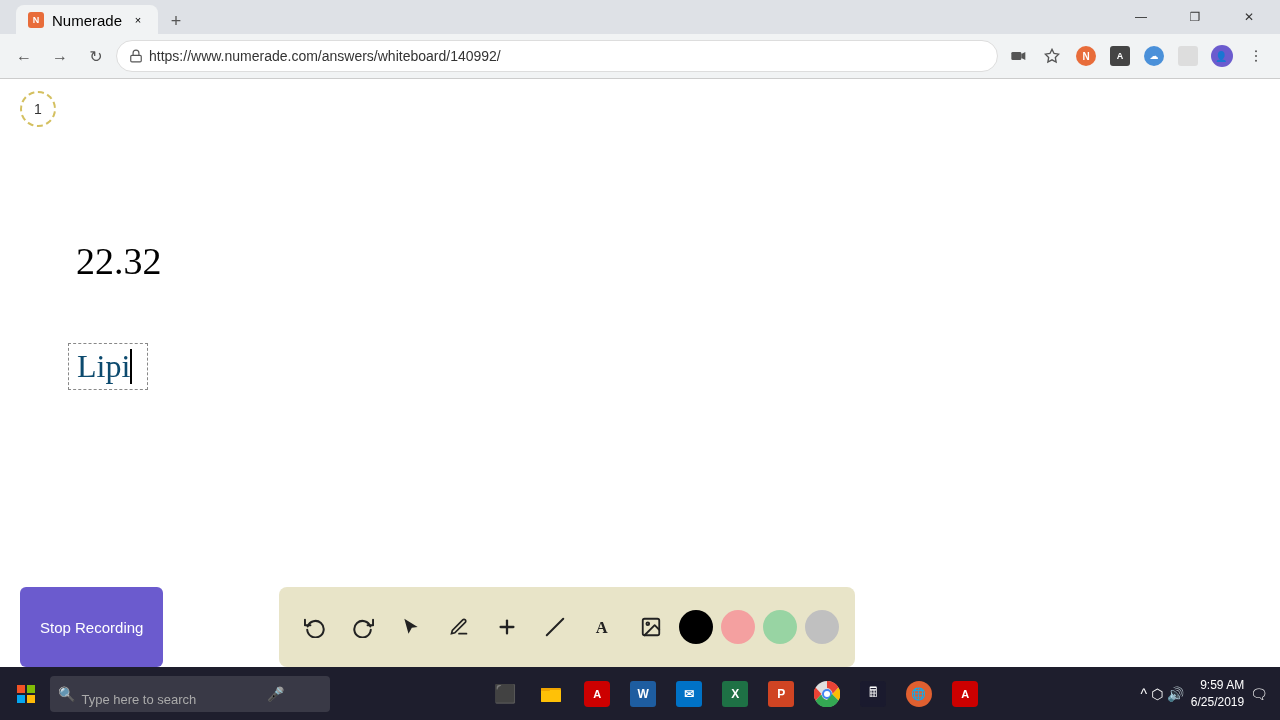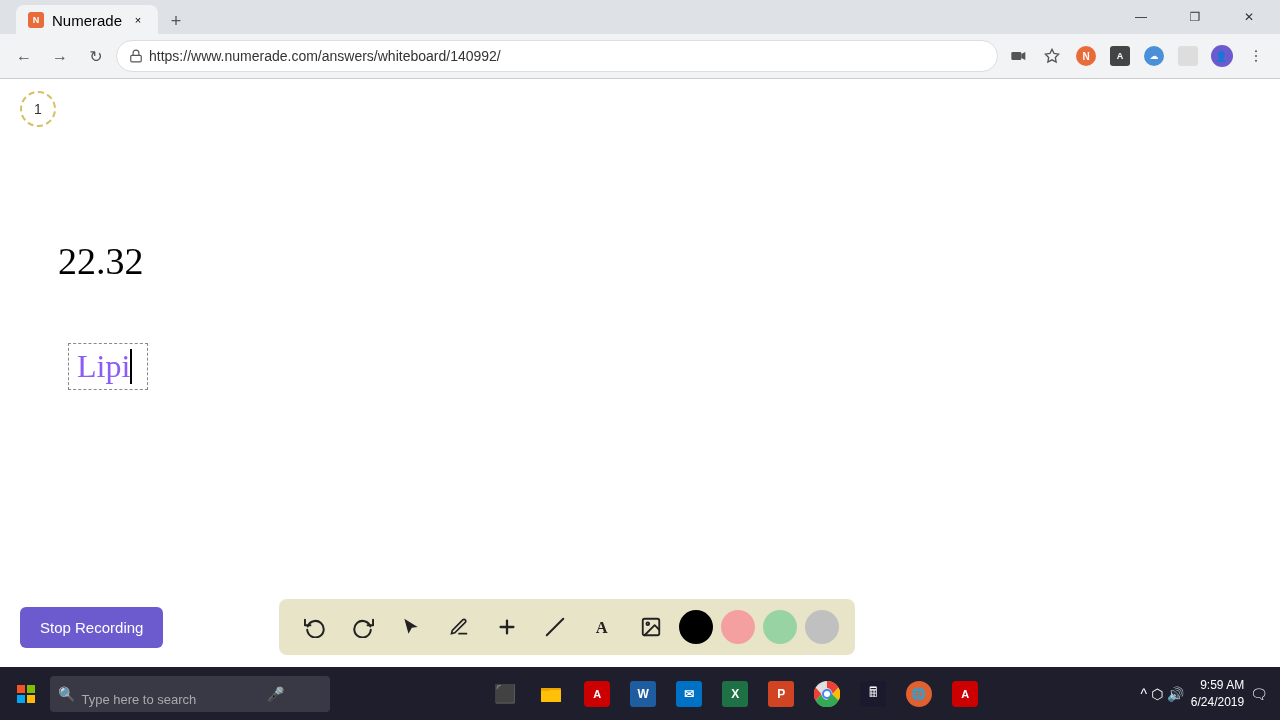--- a/index.html
+++ b/index.html
@@ -172,48 +172,47 @@
       align-items: center;
       justify-content: center;
       font-size: 14px;
       color: #333;
       background: transparent;
     }
 
     .content-text-main {
       position: absolute;
       top: 160px;
-      left: 58px;
+      left: 76px;
       font-size: 38px;
       font-family: Georgia, serif;
       color: #000;
       font-weight: normal;
     }
 
     .text-box-lipi {
       position: absolute;
       top: 264px;
       left: 68px;
       border: 1px dashed #888;
       padding: 4px 8px;
       font-size: 32px;
       font-family: Georgia, serif;
-      color: #8b5cf6;
+      color: #0c4a6e;
       min-width: 80px;
     }
 
     
     .bottom-area {
       position: absolute;
       bottom: 53px;
       left: 0;
       width: 100%;
       height: 80px;
       display: flex;
-      align-items: center;
       padding: 0 20px;
     }
 
     .stop-recording-btn {
       background: #6b5bce;
       color: #fff;
       border: none;
       border-radius: 6px;
       padding: 12px 20px;
       font-size: 15px;
@@ -561,17 +560,17 @@
   </div>
 
   <div class="taskbar-right">
     <div class="taskbar-sys-icons">
       <span class="sys-icon">^</span>
       <span class="sys-icon">⬡</span>
       <span class="sys-icon">🔊</span>
     </div>
     <div class="taskbar-time">
       <div>9:59 AM</div>
-      <div>6/24/2019</div>
+      <div>6/25/2019</div>
     </div>
     <span class="sys-icon">🗨</span>
   </div>
 </div>
 
 </body></html>

